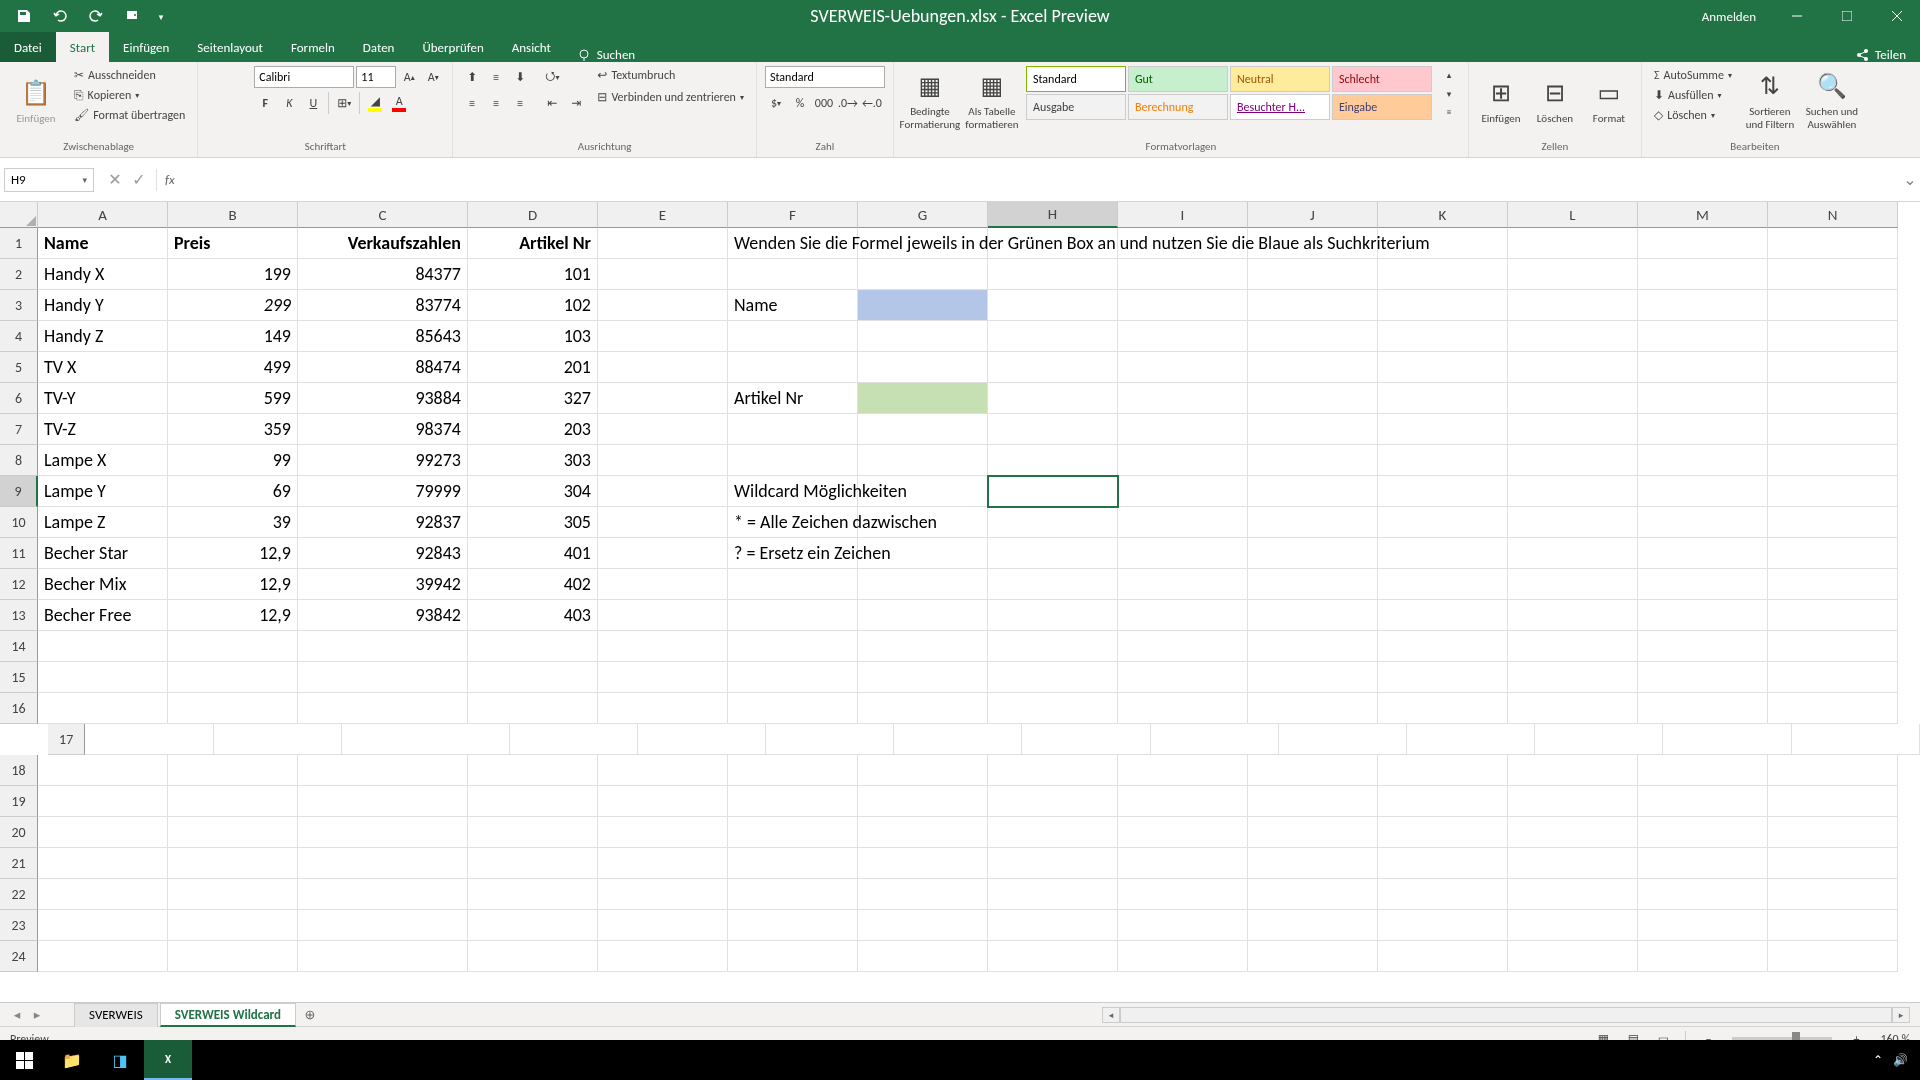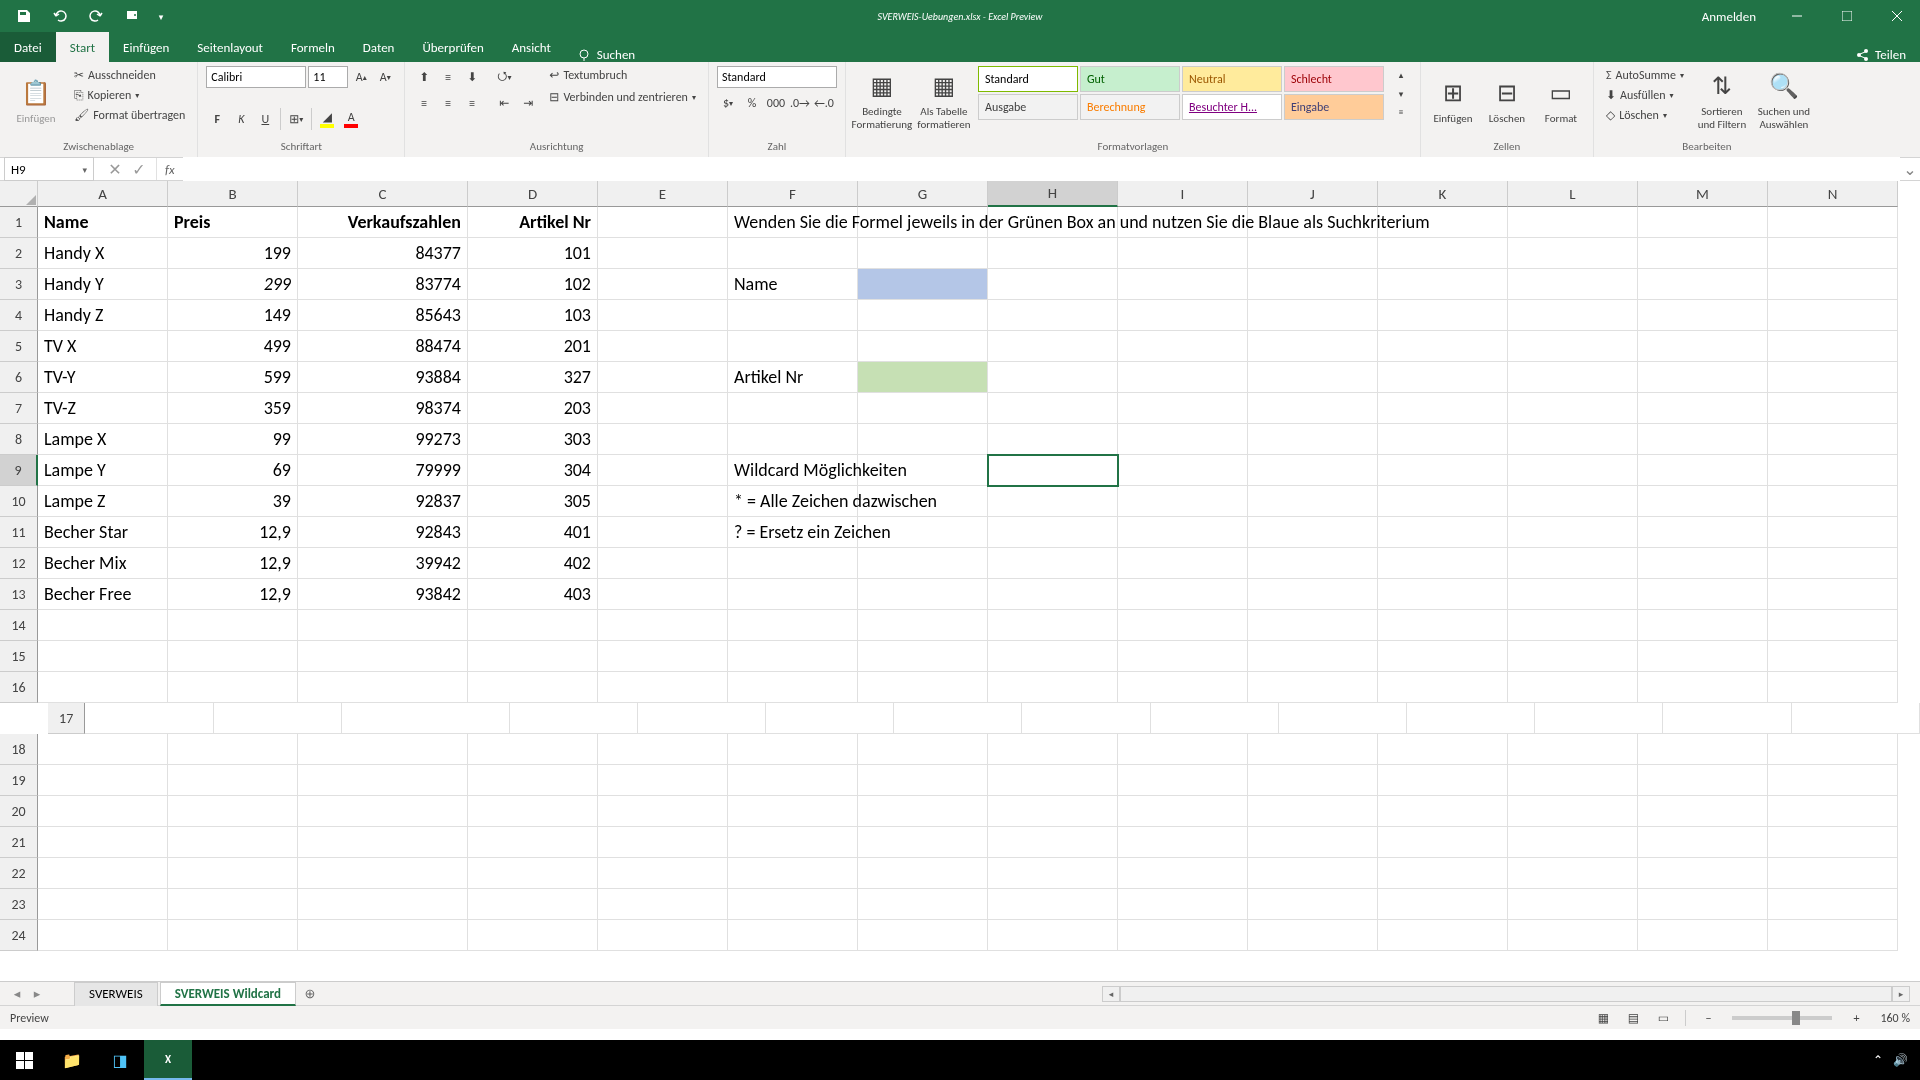--- a/index.html
+++ b/index.html
@@ -2,21 +2,21 @@
 <html><head>
 <meta charset="utf-8">
 <style>
 * { margin: 0; padding: 0; box-sizing: border-box; font-family: "Segoe UI", Calibri, sans-serif; }
 body { background: #fff; overflow: hidden; width: 1920px; height: 1080px; }
 
 
 .titlebar { height: 32px; background: #217346; display: flex; align-items: center; color: #fff; font-size: 13px; position: relative; }
 .titlebar .qat { display: flex; align-items: center; gap: 8px; padding: 0 10px; }
 .titlebar .qat-btn { width: 28px; height: 28px; display: flex; align-items: center; justify-content: center; cursor: pointer; }
-.titlebar .title { position: absolute; left: 50%; transform: translateX(-50%); font-size: 10px; font-style: italic; }
+.titlebar .title { position: absolute; left: 50%; transform: translateX(-50%); font-size: 18px; }
 .titlebar .right { margin-left: auto; display: flex; align-items: center; gap: 4px; }
 .titlebar .signin { padding: 0 14px; font-size: 13px; cursor: pointer; }
 .titlebar .winbtn { width: 46px; height: 32px; display: flex; align-items: center; justify-content: center; cursor: pointer; }
 
 
 .tabs-row { height: 30px; background: #217346; display: flex; align-items: flex-end; color: #fff; font-size: 13px; }
 .tabs-row .tab { padding: 6px 14px; cursor: pointer; height: 30px; display: flex; align-items: center; }
 .tabs-row .tab.active { background: #f3f2f1; color: #217346; }
 .tabs-row .tab.file { background: #1a5c38; }
 .tabs-row .search { display: flex; align-items: center; gap: 6px; padding: 0 12px; }
@@ -40,21 +40,21 @@
 .color-swatch { width: 14px; height: 4px; display: block; }
 
 
 .num-select { width: 120px; height: 22px; border: 1px solid #ababab; background: #fff; font-size: 12px; padding: 0 4px; }
 
 
 .styles-gallery { display: grid; grid-template-columns: repeat(4, 100px); grid-template-rows: 26px 26px; gap: 2px; }
 .style-cell { border: 1px solid #ccc; display: flex; align-items: center; padding: 0 6px; font-size: 12px; cursor: pointer; }
 
 
-.formula-bar { height: 23px; border-bottom: 1px solid #d4d4d4; display: flex; align-items: center; background: #fff; }
+.formula-bar { height: 44px; border-bottom: 1px solid #d4d4d4; display: flex; align-items: center; background: #fff; }
 .name-box { width: 90px; height: 24px; border: 1px solid #ccc; margin: 0 4px; padding: 0 6px; font-size: 13px; display: flex; align-items: center; justify-content: space-between; }
 .name-box .dd { color: #666; font-size: 9px; }
 .fx-btns { display: flex; align-items: center; gap: 2px; padding: 0 6px; border-right: 1px solid #e1e1e1; }
 .fx-btn { width: 22px; height: 22px; display: flex; align-items: center; justify-content: center; color: #999; cursor: pointer; }
 .fx-label { font-style: italic; font-size: 13px; padding: 0 8px; color: #666; }
 .formula-input { flex: 1; height: 24px; border: none; padding: 0 6px; font-size: 13px; }
 .formula-expand { width: 20px; display: flex; align-items: center; justify-content: center; color: #888; cursor: pointer; }
 
 
 .grid-wrap { position: relative; height: 800px; overflow: hidden; }
@@ -202,21 +202,21 @@
         <div class="ribbon-smallbtn">
             <span>🖌</span>
             <span>Format übertragen</span>
           </div>
       </div>
     </div>
     <div class="grp-label">Zwischenablage</div>
   </div>
 
   <div class="ribbon-group">
-    <div class="grp-body vstack" style="gap:20px;">
+    <div class="grp-body vstack" style="gap:4px;margin-left:48px;">
       <div class="hstack">
         <input class="font-select" value="Calibri" style="">
         <input class="size-select" value="11" style="">
         <div class="icon-btn">A<sup style="font-size:8px;">▴</sup></div>
         <div class="icon-btn">A<sup style="font-size:8px;">▾</sup></div>
       </div>
       <div class="hstack">
         <div class="icon-btn" style="font-weight:bold;">F</div>
         <div class="icon-btn" style="font-style:italic;">K</div>
         <div class="icon-btn" style="text-decoration:underline;">U</div>

